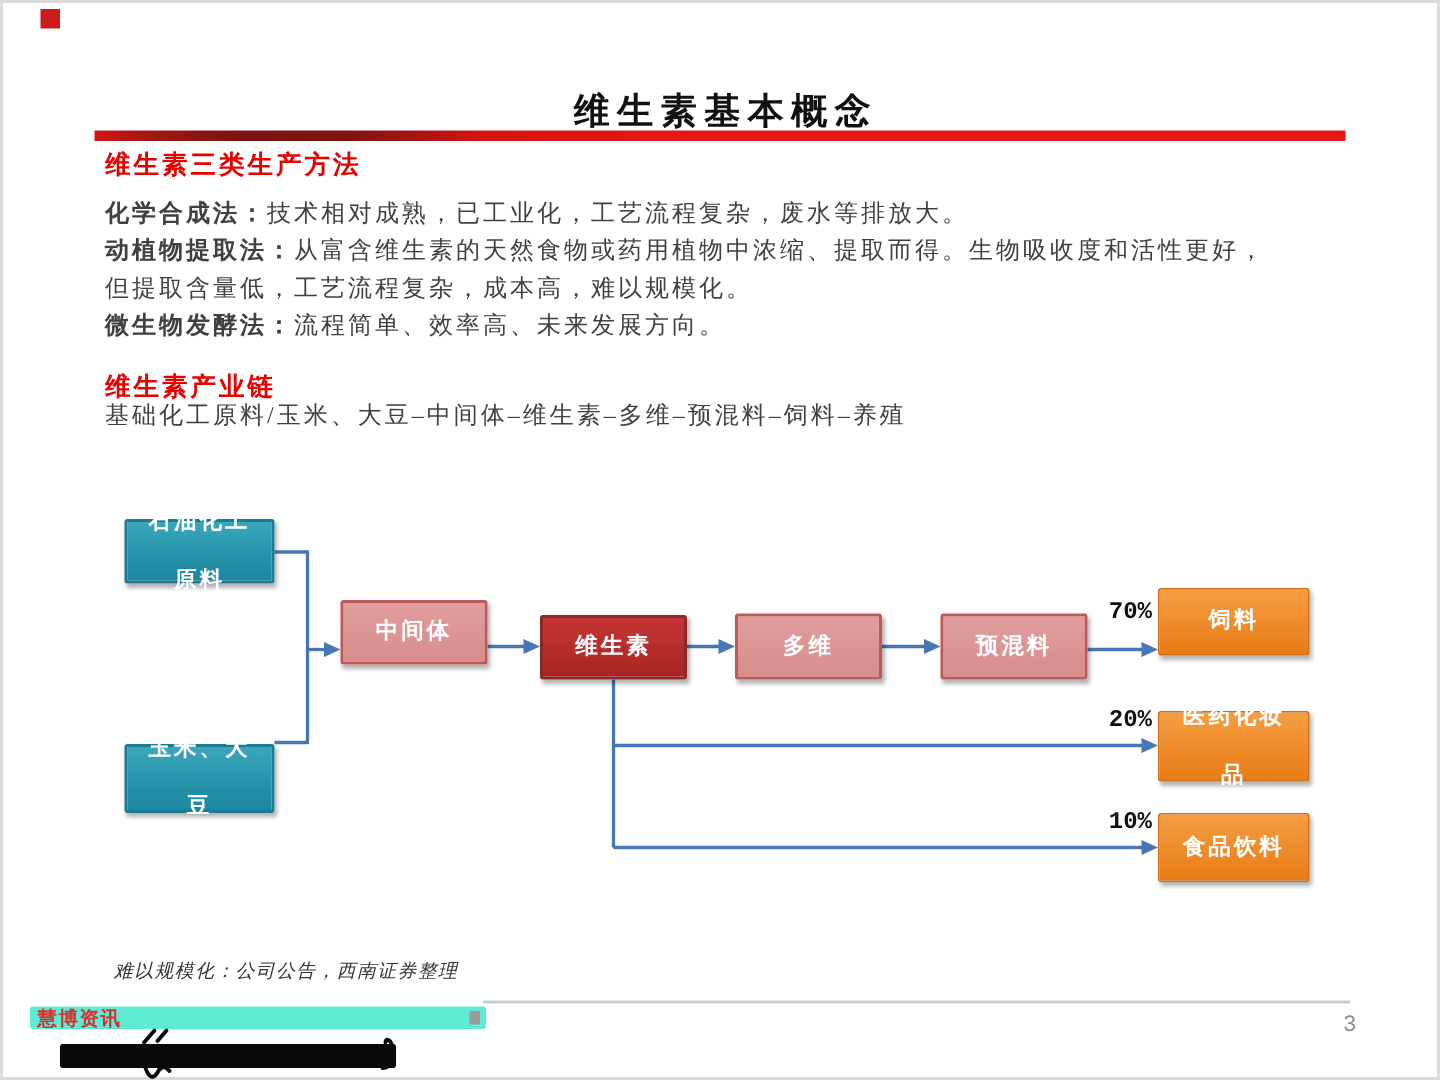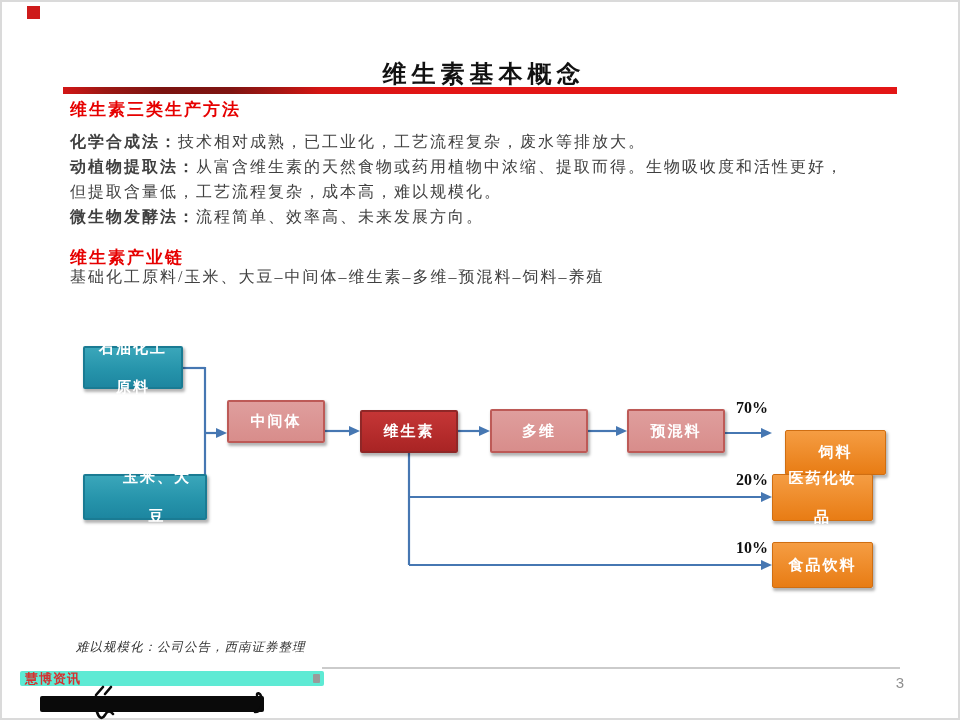--- a/index.html
+++ b/index.html
@@ -29,21 +29,21 @@
     position:absolute;display:flex;flex-direction:column;align-items:center;justify-content:center;
     color:#fff;font-weight:bold;font-size:15px;letter-spacing:2px;line-height:19px;text-align:center;
     border-radius:2px;box-shadow:1.5px 2.5px 3px rgba(0,0,0,0.3);gap:20px;
   }
   .teal{background:linear-gradient(180deg,#3aa6ba 0%,#2694ab 55%,#1d86a0 100%);border:2px solid #1a7b93;}
   .pink{background:linear-gradient(180deg,#df9e9d 0%,#d88d8b 100%);border:2px solid #bd5a57;}
   .darkred{background:linear-gradient(180deg,#c53636 0%,#a92424 100%);border:2px solid #8f2727;}
   .orange{background:linear-gradient(180deg,#f59d43 0%,#e87c14 100%);border:1px solid #cf6e12;}
   .connectors{position:absolute;left:0;top:0;pointer-events:none;}
   .pct{
-    position:absolute;width:44px;text-align:right;font-family:Liberation Serif, serif;
+    position:absolute;width:44px;text-align:right;font-family:Liberation Mono, monospace;
     font-size:16px;font-weight:bold;color:#111;
   }
   
   .source-note{
     position:absolute;left:76px;top:639px;font-style:italic;font-size:12.5px;color:#333;letter-spacing:1px;white-space:nowrap;
   }
   .divider{position:absolute;left:322px;top:667px;width:578px;height:2px;background:#cbcbcb;}
   .page-num{position:absolute;left:860px;top:674px;width:44px;text-align:right;font-family:"Liberation Sans",sans-serif;font-size:15px;color:#8f8f8f;}
   .wm-bar1{position:absolute;left:20px;top:671px;width:304px;height:15px;background:#5eead4;border-radius:2px;}
   .wm-bar1 .wm-text{
@@ -94,37 +94,37 @@
       <polygon points="772,433 761,428 761,438"></polygon>
       <polygon points="772,497 761,492 761,502"></polygon>
       <polygon points="772,565 761,560 761,570"></polygon>
     </g>
   </svg>
 
   <div class="node teal" style="left:83px;top:346px;width:96px;height:39px;">
     <span>石油化工</span>
     <span>原料</span>
   </div>
-  <div class="node teal" style="left:83px;top:474px;width:96px;height:42px;padding-left:24px;">
+  <div class="node teal" style="left:83px;top:496px;width:96px;height:42px;">
     <span>玉米、大</span>
     <span>豆</span>
   </div>
   <div class="node pink" style="left:227px;top:400px;width:94px;height:39px;">
     <span>中间体</span>
   </div>
   <div class="node darkred" style="left:360px;top:410px;width:94px;height:39px;">
     <span>维生素</span>
   </div>
   <div class="node pink" style="left:490px;top:409px;width:94px;height:40px;">
     <span>多维</span>
   </div>
   <div class="node pink" style="left:627px;top:409px;width:94px;height:40px;text-align:right;">
     <span>预混料</span>
   </div>
-  <div class="node orange" style="left:772px;top:430px;width:99px;height:43px;margin-left:13px;">
+  <div class="node orange" style="left:772px;top:392px;width:99px;height:43px;">
     <span>饲料</span>
   </div>
   <div class="node orange" style="left:772px;top:474px;width:99px;height:45px;">
     <span>医药化妆</span>
     <span>品</span>
   </div>
   <div class="node orange" style="left:772px;top:542px;width:99px;height:44px;">
     <span>食品饮料</span>
   </div>
 

